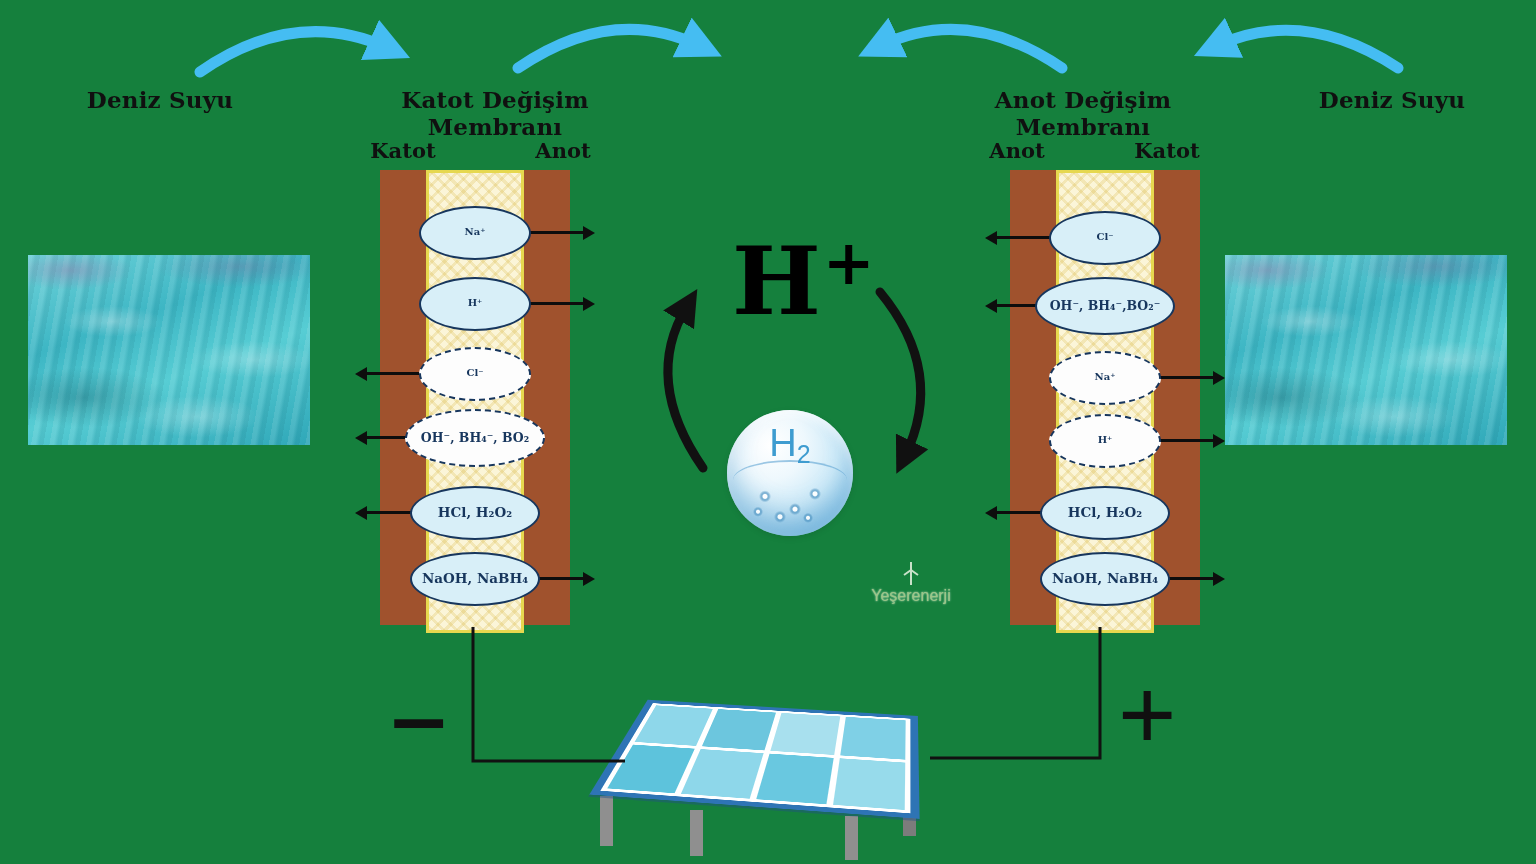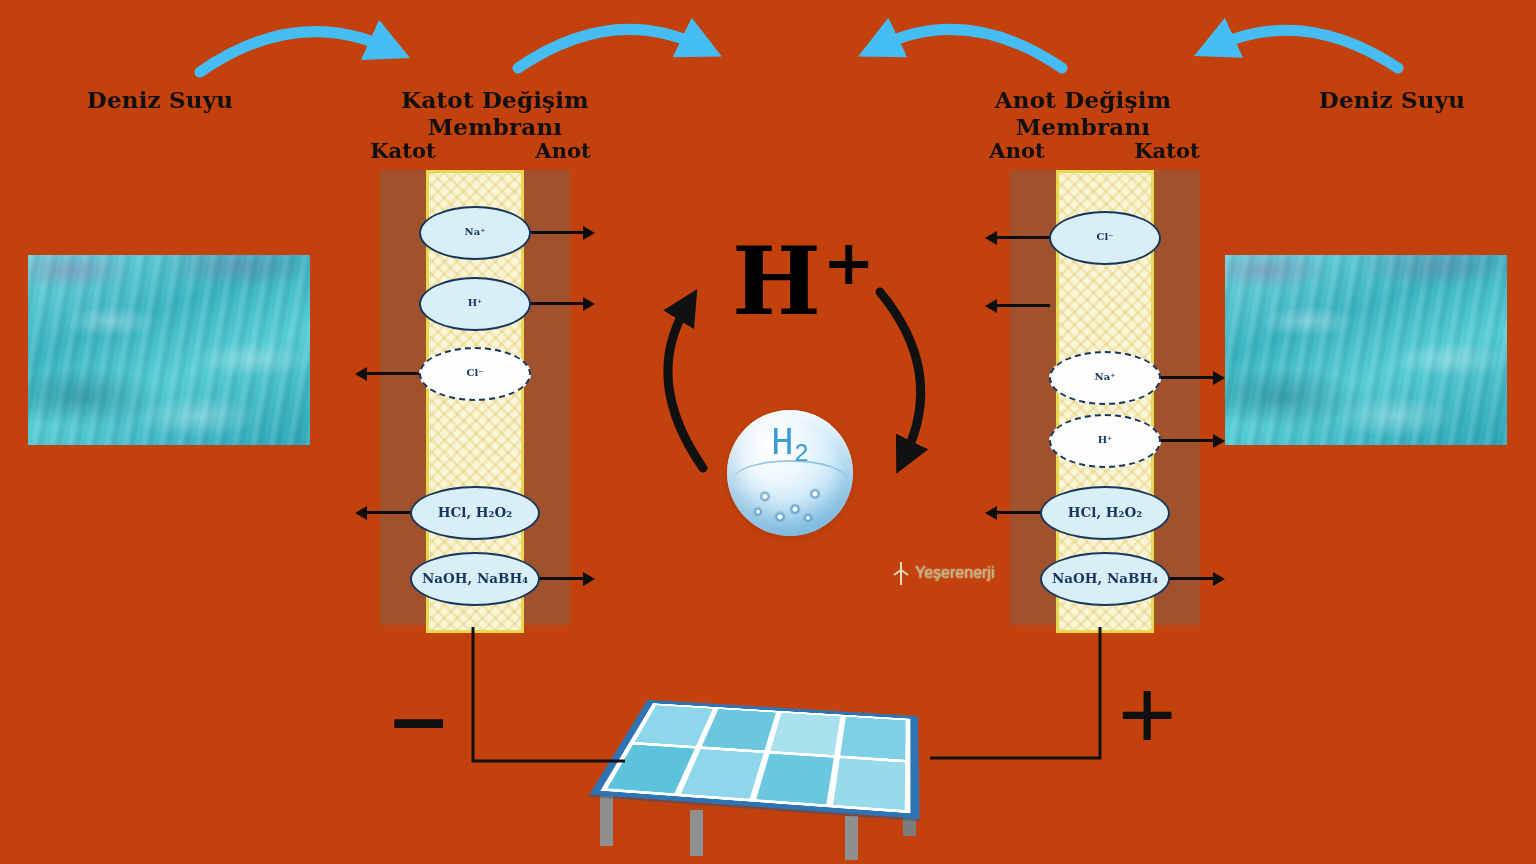--- a/index.html
+++ b/index.html
@@ -1,16 +1,16 @@
 <!DOCTYPE html>
 <html style="--electrode: #A0522D; --membrane-fill: #FBF5D8; --membrane-border: #E6D84F; --ellipse-fill: #D8EFF8; --ellipse-border: #17365D; --arrow-blue: #45BDF2; --wire-black: #111111; --panel-frame: #2E74B5; --panel-cell: #7ACBE3;"><head>
 <meta charset="utf-8">
 <style>
   html,body{margin:0;padding:0;background:#ffffff;}
-  .canvas{position:relative;width:1536px;height:864px;background:#c2410c;overflow:hidden;
+  .canvas{position:relative;width:1536px;height:864px;background:#15803d;overflow:hidden;
           font-family:"DejaVu Serif",serif;color:#101010;}
 
   
   .title{position:absolute;font-weight:700;font-size:23px;text-align:center;letter-spacing:.2px;}
   .t-sea-left{left:55px;top:86px;width:210px;}
   .t-mem-left{left:340px;top:86px;width:310px;}
   .t-mem-right{left:928px;top:86px;width:310px;}
   .t-sea-right{left:1287px;top:86px;width:210px;}
 
   .elabel{position:absolute;top:138px;font-weight:700;font-size:21px;text-align:center;width:110px;}
@@ -69,21 +69,21 @@
     border-top:2px solid rgba(80,155,205,.55);}
   .sphere::after{content:"";position:absolute;left:10%;right:10%;top:52%;bottom:7%;border-radius:50%;
     background:
       radial-gradient(circle at 25% 40%, rgba(255,255,255,.95) 0 2px, rgba(60,135,185,.55) 3px 4px, transparent 6px),
       radial-gradient(circle at 55% 65%, rgba(255,255,255,.95) 0 2px, rgba(60,135,185,.55) 3px 4px, transparent 6px),
       radial-gradient(circle at 75% 35%, rgba(255,255,255,.95) 0 2px, rgba(60,135,185,.55) 3px 4px, transparent 6px),
       radial-gradient(circle at 40% 80%, rgba(255,255,255,.9) 0 2px, rgba(60,135,185,.5) 3px 4px, transparent 6px),
       radial-gradient(circle at 68% 82%, rgba(255,255,255,.9) 0 1.5px, rgba(60,135,185,.5) 2.5px 3.5px, transparent 5px),
       radial-gradient(circle at 18% 70%, rgba(255,255,255,.9) 0 1.5px, rgba(60,135,185,.5) 2.5px 3.5px, transparent 5px);}
   .h2text{position:absolute;top:12px;width:100%;text-align:center;z-index:2;
-    font-family:Liberation Mono, monospace;color:#3E9CD0;font-size:38px;font-weight:400;}
+    font-family:Liberation Sans, sans-serif;color:#3E9CD0;font-size:38px;font-weight:400;}
   .h2text .sub{font-size:25px;vertical-align:-7px;}
 
   
   .minus{position:absolute;left:386px;top:682px;font-size:78px;font-weight:700;line-height:1;}
   .plus{position:absolute;left:1118px;top:664px;font-size:100px;font-weight:400;line-height:1;
         font-family:"Liberation Sans",sans-serif;}
 
   
   .solar-panel{position:absolute;left:617px;top:647px;width:300px;height:210px;z-index:3;}
   .panel-top{width:300px;height:210px;box-sizing:border-box;background:#ffffff;
@@ -96,21 +96,21 @@
   .pcell:nth-child(3){background:#a8e0ee;} .pcell:nth-child(4){background:#7fd0e6;}
   .pcell:nth-child(5){background:#5dc3dc;} .pcell:nth-child(6){background:#8ed7ea;}
   .pcell:nth-child(7){background:#69c8e0;} .pcell:nth-child(8){background:#97dbeb;}
   .leg{position:absolute;width:13px;background:#8f8f8f;z-index:2;}
   .leg1{left:600px;top:796px;height:50px;}
   .leg2{left:690px;top:810px;height:46px;}
   .leg3{left:845px;top:816px;height:44px;}
   .leg4{left:903px;top:756px;height:80px;background:#7c7c7c;}
 
   
-  .watermark{position:absolute;left:888px;top:560px;width:150px;display:flex;flex-direction:row;
+  .watermark{position:absolute;left:836px;top:560px;width:150px;display:flex;flex-direction:column;
     align-items:center;gap:1px;opacity:.85;z-index:1;}
   .watermark .wm-text{font-family:"Liberation Sans",sans-serif;font-size:16px;color:#b5d394;
     text-shadow:0 0 2px rgba(255,255,255,.9);}
 
   .overlay{position:absolute;left:0;top:0;pointer-events:none;z-index:4;}
 </style>
 </head>
 <body>
 
 <div class="canvas">
@@ -165,20 +165,26 @@
       <span class="ion solid">
           <span>H⁺</span>
         </span>
     </div>
     <div class="ion-row" style="top:177px">
       <span class="ion-arrow left"></span>
       <span class="ion dashed">
           <span>Cl⁻</span>
         </span>
     </div>
+    <div class="ion-row" style="top:241px">
+      <span class="ion-arrow left"></span>
+      <span class="ion w3 dashed">
+          <span>OH⁻, BH₄⁻, BO₂</span>
+        </span>
+    </div>
     <div class="ion-row" style="top:316px">
       <span class="ion-arrow left"></span>
       <span class="ion w2 solid">
           <span>HCl, H₂O₂</span>
         </span>
     </div>
     <div class="ion-row" style="top:382px">
       <span class="ion-arrow right"></span>
       <span class="ion w2 solid">
           <span>NaOH, NaBH₄</span>
@@ -192,20 +198,23 @@
     <div class="bar right"></div>
 
     <div class="ion-row" style="top:41px">
       <span class="ion-arrow left"></span>
       <span class="ion solid">
           <span>Cl⁻</span>
         </span>
     </div>
     <div class="ion-row" style="top:109px">
       <span class="ion-arrow left"></span>
+      <span class="ion w3 solid">
+          <span>OH⁻, BH₄⁻,BO₂⁻</span>
+        </span>
     </div>
     <div class="ion-row" style="top:181px">
       <span class="ion-arrow right"></span>
       <span class="ion dashed">
           <span>Na⁺</span>
         </span>
     </div>
     <div class="ion-row" style="top:244px">
       <span class="ion-arrow right"></span>
       <span class="ion dashed">

